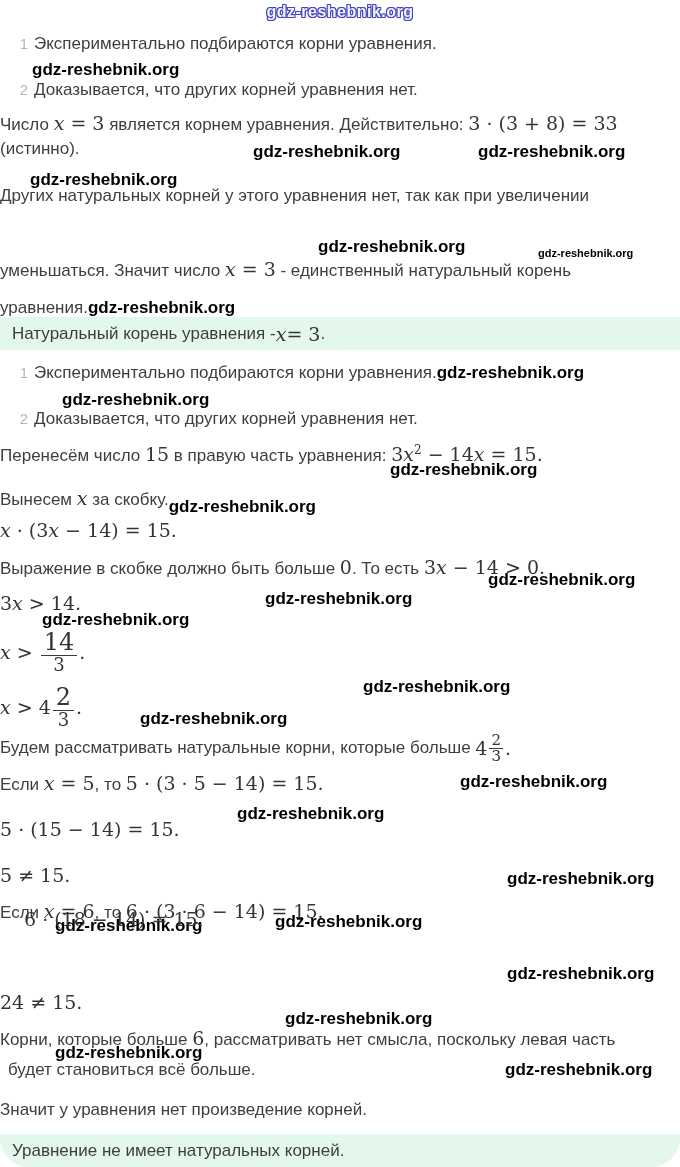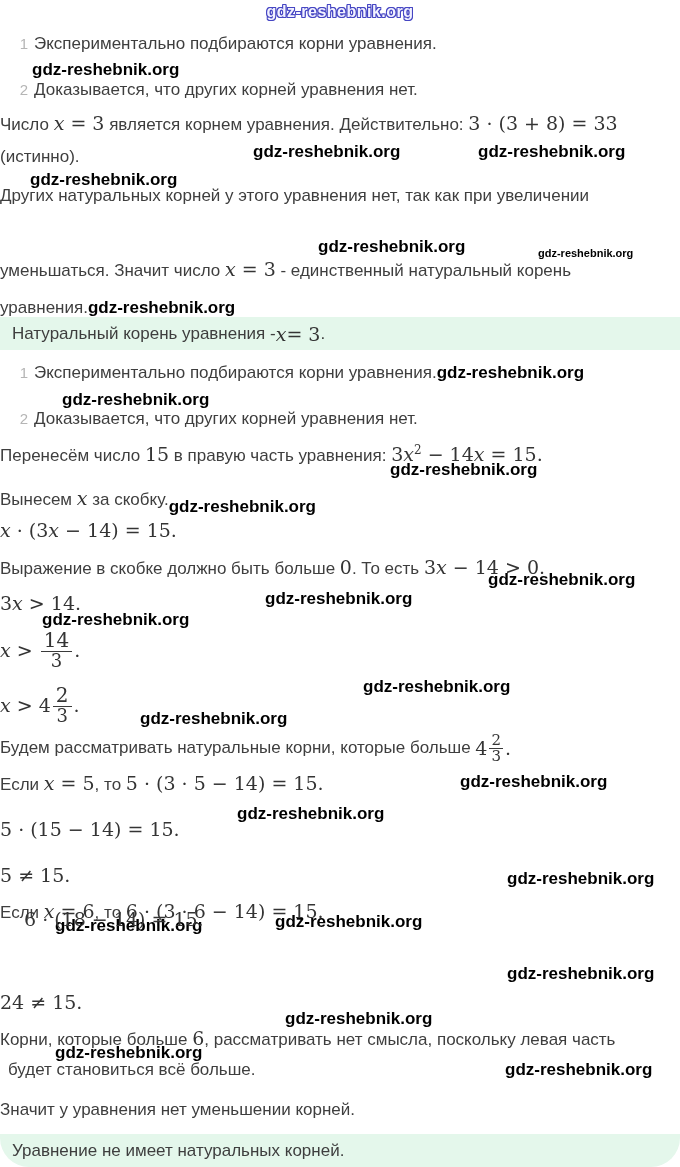--- a/index.html
+++ b/index.html
@@ -16,21 +16,21 @@
   .lnum{font-size:15px;color:#b5b5b5;display:inline-block;width:16px;text-align:right;margin-right:6px;}
   .logo{position:absolute;top:3px;left:0;width:100%;text-align:center;
         font-family:"Liberation Sans",sans-serif;font-weight:700;font-size:16px;
         color:#f2f2ff;letter-spacing:.5px;
         text-shadow:-1px 0 #4646c3,1px 0 #4646c3,0 -1px #4646c3,0 1px #4646c3,
                     -1px -1px #4646c3,1px 1px #4646c3,1px -1px #4646c3,-1px 1px #4646c3;}
   .answer{position:absolute;left:0;width:680px;height:33px;background:#e4f7eb;
           display:flex;align-items:center;padding-left:12px;box-sizing:border-box;}
   .frac{display:inline-block;vertical-align:middle;text-align:center;
         font-family:"DejaVu Serif",serif;color:#343434;margin:0 2px;}
-  .frac .fnum{display:block;font-size:20px;line-height:1.05;padding:0 3px;border-bottom:1.5px solid #3a3a3a;}
+  .frac .fnum{display:block;font-size:24px;line-height:1.05;padding:0 3px;border-bottom:1.5px solid #3a3a3a;}
   .frac .fden{display:block;font-size:18px;line-height:1.05;}
   .frac-sm .fnum,.frac-sm .fden{font-size:15px;line-height:1.0;padding:0 2px;}
   .middot{vertical-align:middle;}
 </style>
 </head>
 <body>
 
 <div class="page">
 
   <div class="logo">gdz-reshebnik.org</div>
@@ -39,21 +39,21 @@
     <span class="lnum">1</span><span class="ru">Экспериментально подбираются корни уравнения.</span>
   </div>
   <div class="line wm" style="top:60px;left:32px;">gdz-reshebnik.org</div>
   <div class="line" style="top:80px;left:12px;">
     <span class="lnum">2</span><span class="ru">Доказывается, что других корней уравнения нет.</span>
   </div>
 
   <div class="line" style="top:112px;left:0;">
     <span class="ru">Число </span><span class="var">x</span><span class="math"> = 3</span><span class="ru"> является корнем уравнения. Действительно: </span><span class="math">3 · (3 + 8) = 33</span>
   </div>
-  <div class="line" style="top:147px;left:0;">
+  <div class="line" style="top:139px;left:0;">
     <span class="ru">(истинно).</span>
   </div>
   <div class="line wm" style="top:142px;left:253px;">gdz-reshebnik.org</div>
   <div class="line wm" style="top:142px;left:478px;">gdz-reshebnik.org</div>
   <div class="line wm" style="top:170px;left:30px;">gdz-reshebnik.org</div>
 
   <div class="line" style="top:186px;left:0;">
     <span class="ru">Других натуральных корней у этого уравнения нет, так как при увеличении</span>
   </div>
   <div class="line wm" style="top:237px;left:318px;">gdz-reshebnik.org</div>
@@ -148,20 +148,20 @@
   <div class="line" style="top:1027px;left:0;">
     <span class="ru">Корни, которые больше </span><span class="math">6</span><span class="ru">, рассматривать нет смысла, поскольку левая часть</span>
   </div>
   <div class="line wm" style="top:1043px;left:55px;">gdz-reshebnik.org</div>
   <div class="line" style="top:1060px;left:0;padding-left:8px;">
     <span class="ru">будет становиться всё больше.</span>
   </div>
   <div class="line wm" style="top:1060px;left:505px;">gdz-reshebnik.org</div>
 
   <div class="line" style="top:1100px;left:0;">
-    <span class="ru">Значит у уравнения нет уменьшении корней.</span>
+    <span class="ru">Значит у уравнения нет произведение корней.</span>
   </div>
 
   <div class="answer" style="top:1134px;">
     <span class="ru">Уравнение не имеет натуральных корней.</span>
   </div>
 
 </div>
 
 </body></html>

